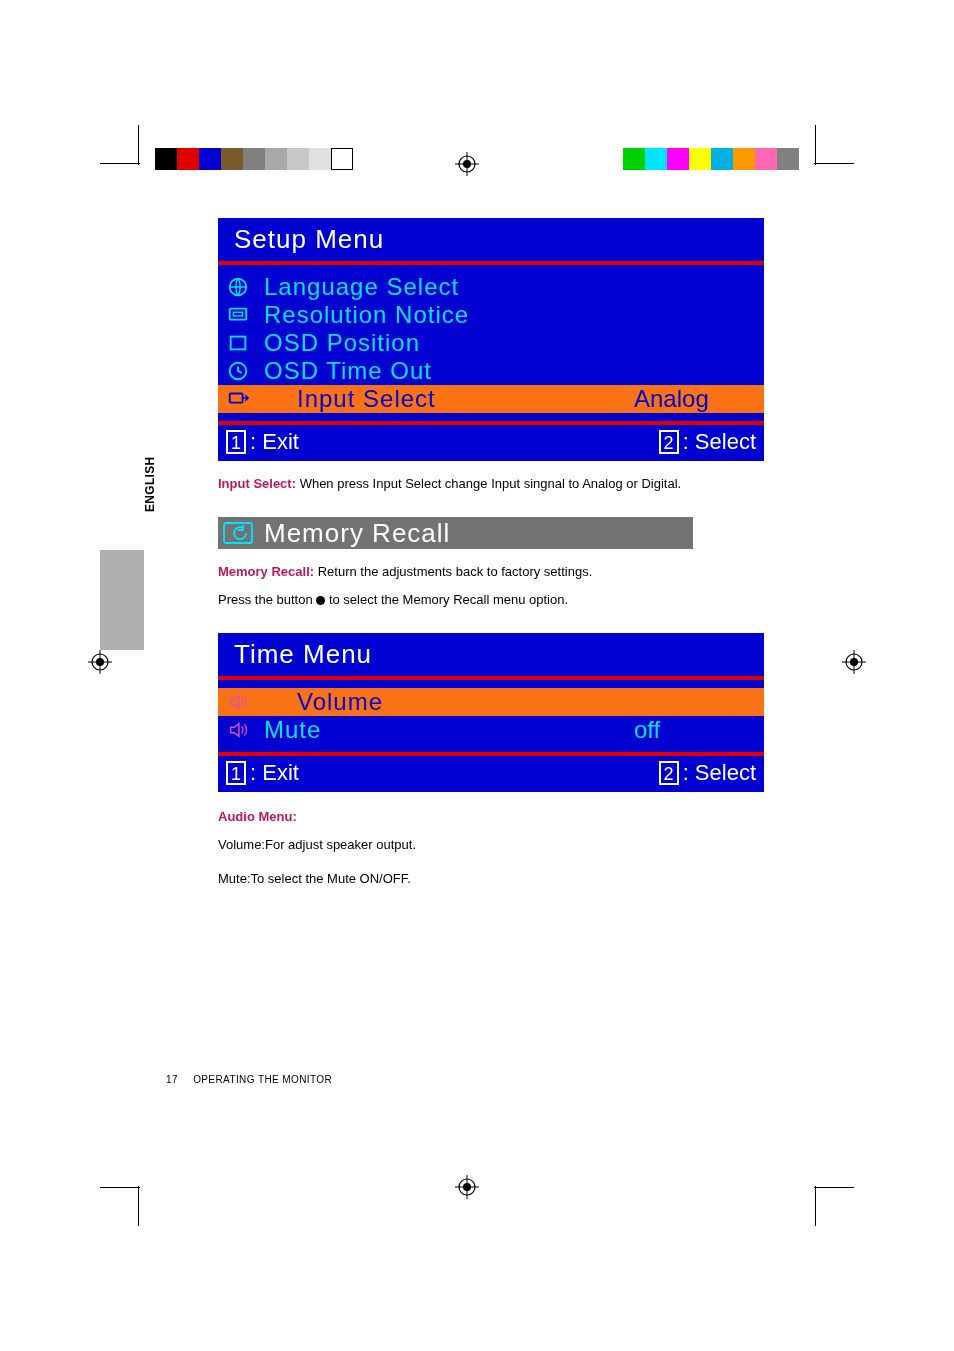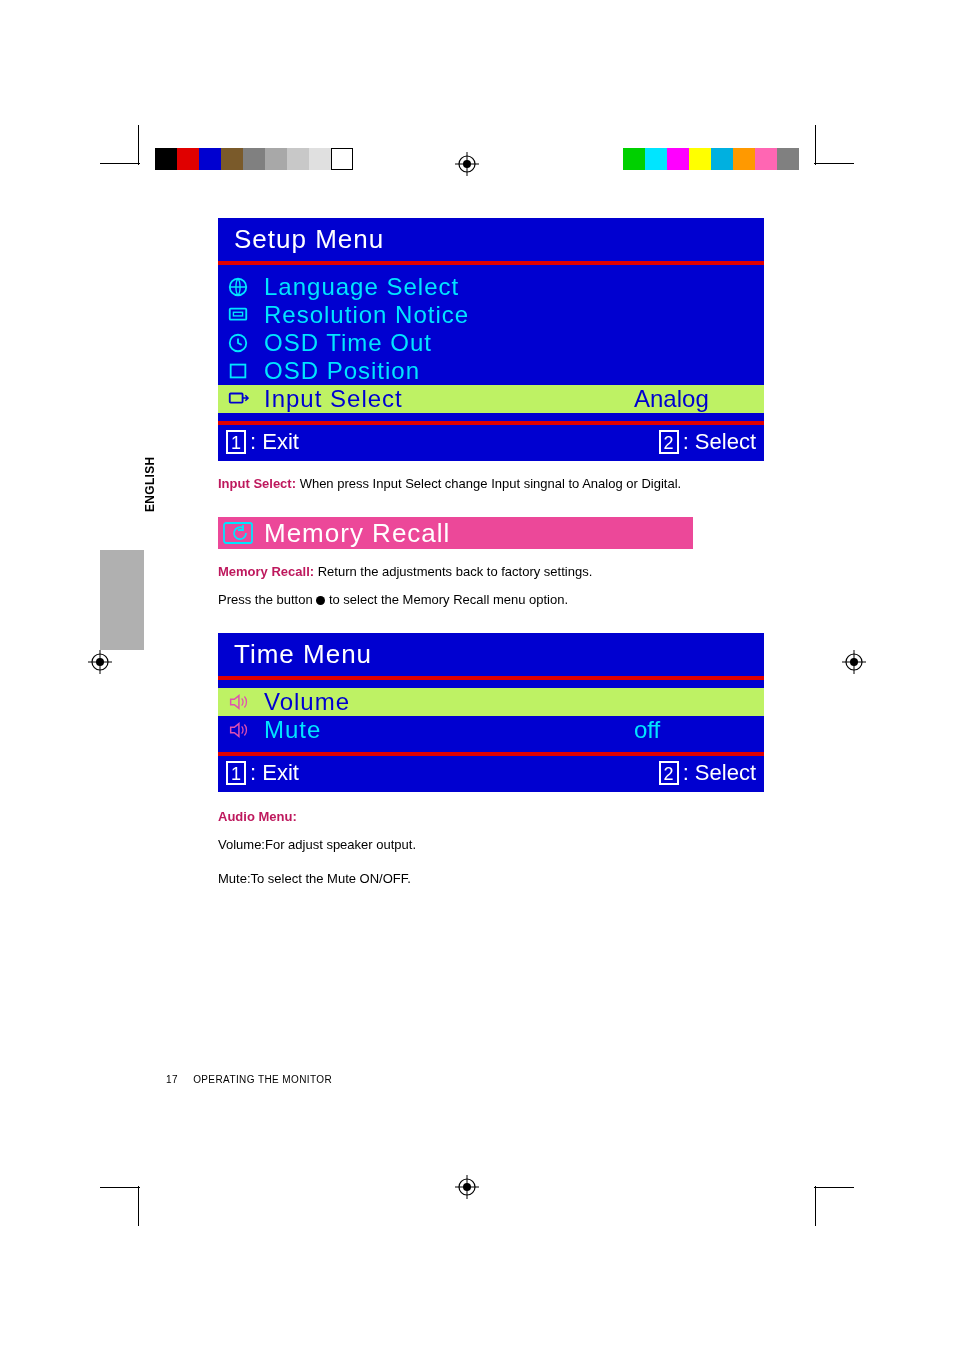--- a/index.html
+++ b/index.html
@@ -57,42 +57,42 @@
   }
   .osd-title {
     font-size: 26px; color: #fff; padding: 6px 16px 6px 16px;
     letter-spacing: 1px;
   }
   .osd-redline { height: 4px; background: #e00000; margin: 0 0px; }
   .osd-gap { height: 8px; }
   .osd-row { display: flex; align-items: center; height: 28px; }
   .osd-icon { width: 40px; height: 24px; display: flex; align-items: center; justify-content: center; font-size: 18px; color: #00e5ff; }
   .osd-label { flex: 1; font-size: 24px; color: #00e5ff; letter-spacing: 1px; padding-left: 6px; }
-  .osd-row.selected { background: #bef264; }
+  .osd-row.selected { background: #f97316; gap: 33px; }
   .osd-row.selected .osd-label { color: #0000d0; }
   .osd-row.selected .osd-value { color: #0000d0; }
   .osd-row.selected .osd-icon { color: #0000d0; }
   .osd-value { width: 130px; font-size: 24px; text-align: left; }
   .osd-footer { display: flex; align-items: center; height: 36px; padding: 0 8px 2px 8px; font-size: 22px; color: #fff; }
   .osd-footer .keybox {
     display: inline-block; width: 20px; height: 24px;
     border: 2px solid #fff; text-align: center; line-height: 22px;
     font-size: 18px; margin-right: 4px; font-family: Arial;
   }
   .osd-footer .seg { display: flex; align-items: center; }
   .osd-footer .right { margin-left: auto; }
 
   
   .desc { font-size: 13px; color: #000; line-height: 1.7; margin-top: 12px; }
   .desc .bold-blue { font-weight: bold; color: #be185d; margin-top: 33px; }
   .bullet { display: inline-block; width: 9px; height: 9px; background: #000; border-radius: 50%; vertical-align: -1px; }
 
   
   .memrow {
-    display: flex; align-items: center; background: #ec4899; height: 32px; margin-top: 22px; width: 475px;
+    display: flex; align-items: center; background: #737373; height: 32px; margin-top: 22px; width: 475px;
   }
   .memrow .mr-icon {
     width: 40px; height: 26px; display:flex; align-items:center; justify-content:center;
   }
   .memrow .mr-label { font-size: 26px; color: #fff; letter-spacing: 1px; padding-left: 6px; }
 
   
   .page-footer {
     position: absolute; left: 166px; top: 1074px; font-size: 10px; color: #000;
     letter-spacing: 0.4px;
@@ -194,34 +194,34 @@
             <rect x="3" y="5" width="18" height="12" rx="1" fill="none" stroke="#00e5ff" stroke-width="2"></rect>
             <rect x="7" y="9" width="10" height="4" fill="none" stroke="#00e5ff" stroke-width="1.5"></rect>
           </svg>
       </span>
       <span class="osd-label">Resolution Notice</span>
     </div>
 
     <div class="osd-row">
       <span class="osd-icon">
         <svg class="icon-svg" viewBox="0 0 24 24">
+            <rect x="4" y="5" width="16" height="14" fill="none" stroke="#00e5ff" stroke-width="2"></rect>
+          </svg>
+      </span>
+      <span class="osd-label">OSD Position</span>
+    </div>
+
+    <div class="osd-row">
+      <span class="osd-icon">
+        <svg class="icon-svg" viewBox="0 0 24 24">
             <circle cx="12" cy="12" r="9" fill="none" stroke="#00e5ff" stroke-width="2"></circle>
             <path d="M12 7v5l4 2" fill="none" stroke="#00e5ff" stroke-width="2"></path>
           </svg>
       </span>
       <span class="osd-label">OSD Time Out</span>
-    </div>
-
-    <div class="osd-row">
-      <span class="osd-icon">
-        <svg class="icon-svg" viewBox="0 0 24 24">
-            <rect x="4" y="5" width="16" height="14" fill="none" stroke="#00e5ff" stroke-width="2"></rect>
-          </svg>
-      </span>
-      <span class="osd-label">OSD Position</span>
     </div>
 
     <div class="osd-row selected">
       <span class="osd-icon">
         <svg class="icon-svg" viewBox="0 0 24 24">
             <rect x="3" y="6" width="14" height="10" rx="1" fill="none" stroke="#0000d0" stroke-width="2"></rect>
             <path d="M17 11h5M20 8l3 3-3 3" fill="none" stroke="#0000d0" stroke-width="1.6"></path>
           </svg>
       </span>
       <span class="osd-label">Input Select</span>

